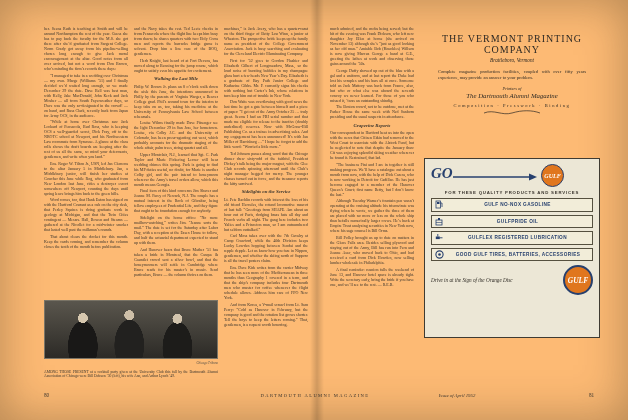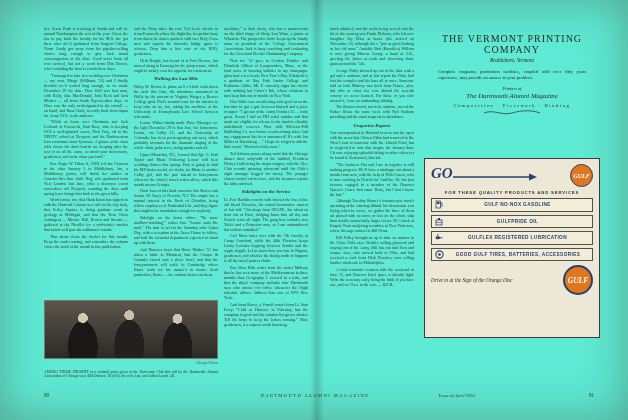--- a/index.html
+++ b/index.html
@@ -1,17 +1,17 @@
 <!DOCTYPE html>
 <html><head>
 <meta charset="utf-8">
 <style>
   html,body{margin:0;padding:0;}
   body{width:628px;height:420px;background:#b6ae9c;font-family:"Liberation Serif",serif;position:relative;}
-  .spread{position:absolute;left:0;top:0;width:628px;height:420px;background:#5eead4;
+  .spread{position:absolute;left:0;top:0;width:628px;height:420px;background:#fdba74;
           box-shadow:inset 0 0 46px rgba(62,50,28,.38);overflow:hidden;}
   .gutter{position:absolute;left:310px;top:0;width:14px;height:420px;
           background:linear-gradient(to right,rgba(0,0,0,0),rgba(0,0,0,.17),rgba(0,0,0,0));}
   .col{position:absolute;overflow:hidden;color:#3a352e;font-size:4px;line-height:5px;text-align:justify;}
   .col p{margin:0 0 1.6px 0;text-indent:6px;}
   .col p.flush{text-indent:0;}
   .sec-head{font-size:4.8px;font-weight:bold;font-style:italic;text-align:center;margin:3.5px 0 2.5px;}
   .c1{left:44px;top:26px;width:84px;height:268px;}
   .c2{left:134px;top:26px;width:84px;height:268px;}
   .c3{left:224px;top:26px;width:84px;height:358px;}
@@ -45,21 +45,21 @@
   .v-loc{font-style:italic;text-align:center;font-size:5.2px;margin-top:2px;}
   .v-body{font-size:4.5px;line-height:5.7px;text-align:justify;margin:6px 14px 0;}
   .v-printers{font-size:4.4px;font-style:italic;text-align:center;margin-top:5px;}
   .v-mag{font-size:6.8px;font-style:italic;text-align:center;margin-top:1px;}
   .v-services{font-size:4.5px;letter-spacing:1.6px;text-align:center;margin-top:4px;}
   .v-flourish{display:block;margin:1px auto 0;}
 
   
   .ad-gulf{position:absolute;left:424px;top:158px;width:176px;height:180px;
            border:1.5px solid #3f3b32;background:#ece7d6;padding:5px 6px;box-sizing:border-box;}
-  .g-header{display:flex;align-items:flex-start;justify-content:space-between;height:24px;}
+  .g-header{display:flex;align-items:flex-start;justify-content:flex-start;height:24px;}
   .g-go-wrap{position:relative;width:110px;}
   .g-go{font-style:italic;font-weight:bold;font-size:15px;color:#27406e;line-height:1;display:inline-block;}
   .g-arrow{position:absolute;left:22px;top:9px;}
   .g-disc{width:23px;height:23px;border-radius:50%;background:#e0761e;border:1.5px solid #27406e;
           color:#fff;display:flex;align-items:center;justify-content:center;
           font-weight:bold;font-style:italic;font-size:6px;box-sizing:border-box;}
   .g-banner{font-size:4.3px;letter-spacing:.8px;text-align:center;color:#3a352e;margin:2px 0 3px;
             font-family:"Liberation Sans",sans-serif;font-weight:bold;}
   .g-row{display:flex;align-items:center;gap:3px;border:1px solid #55503f;background:#f2edd9;
          margin:0 0 3px;padding:2px 3px;height:13.5px;box-sizing:border-box;}

